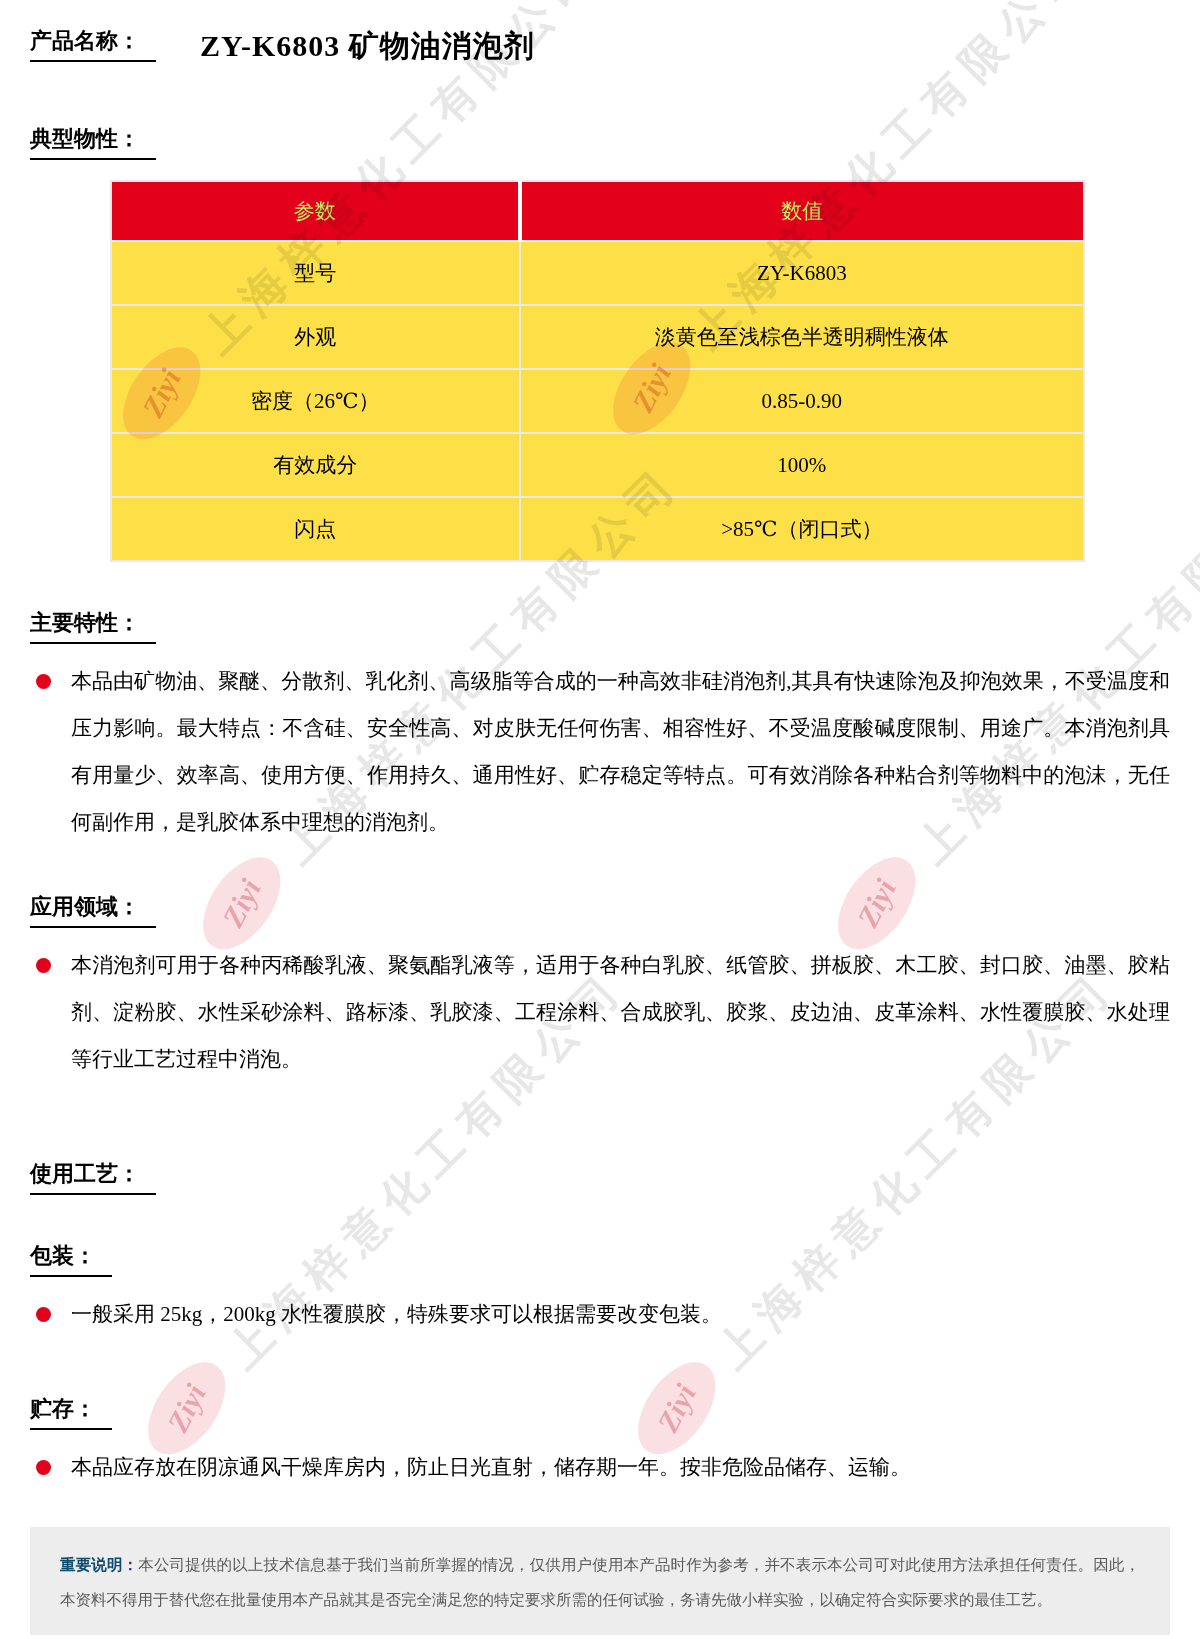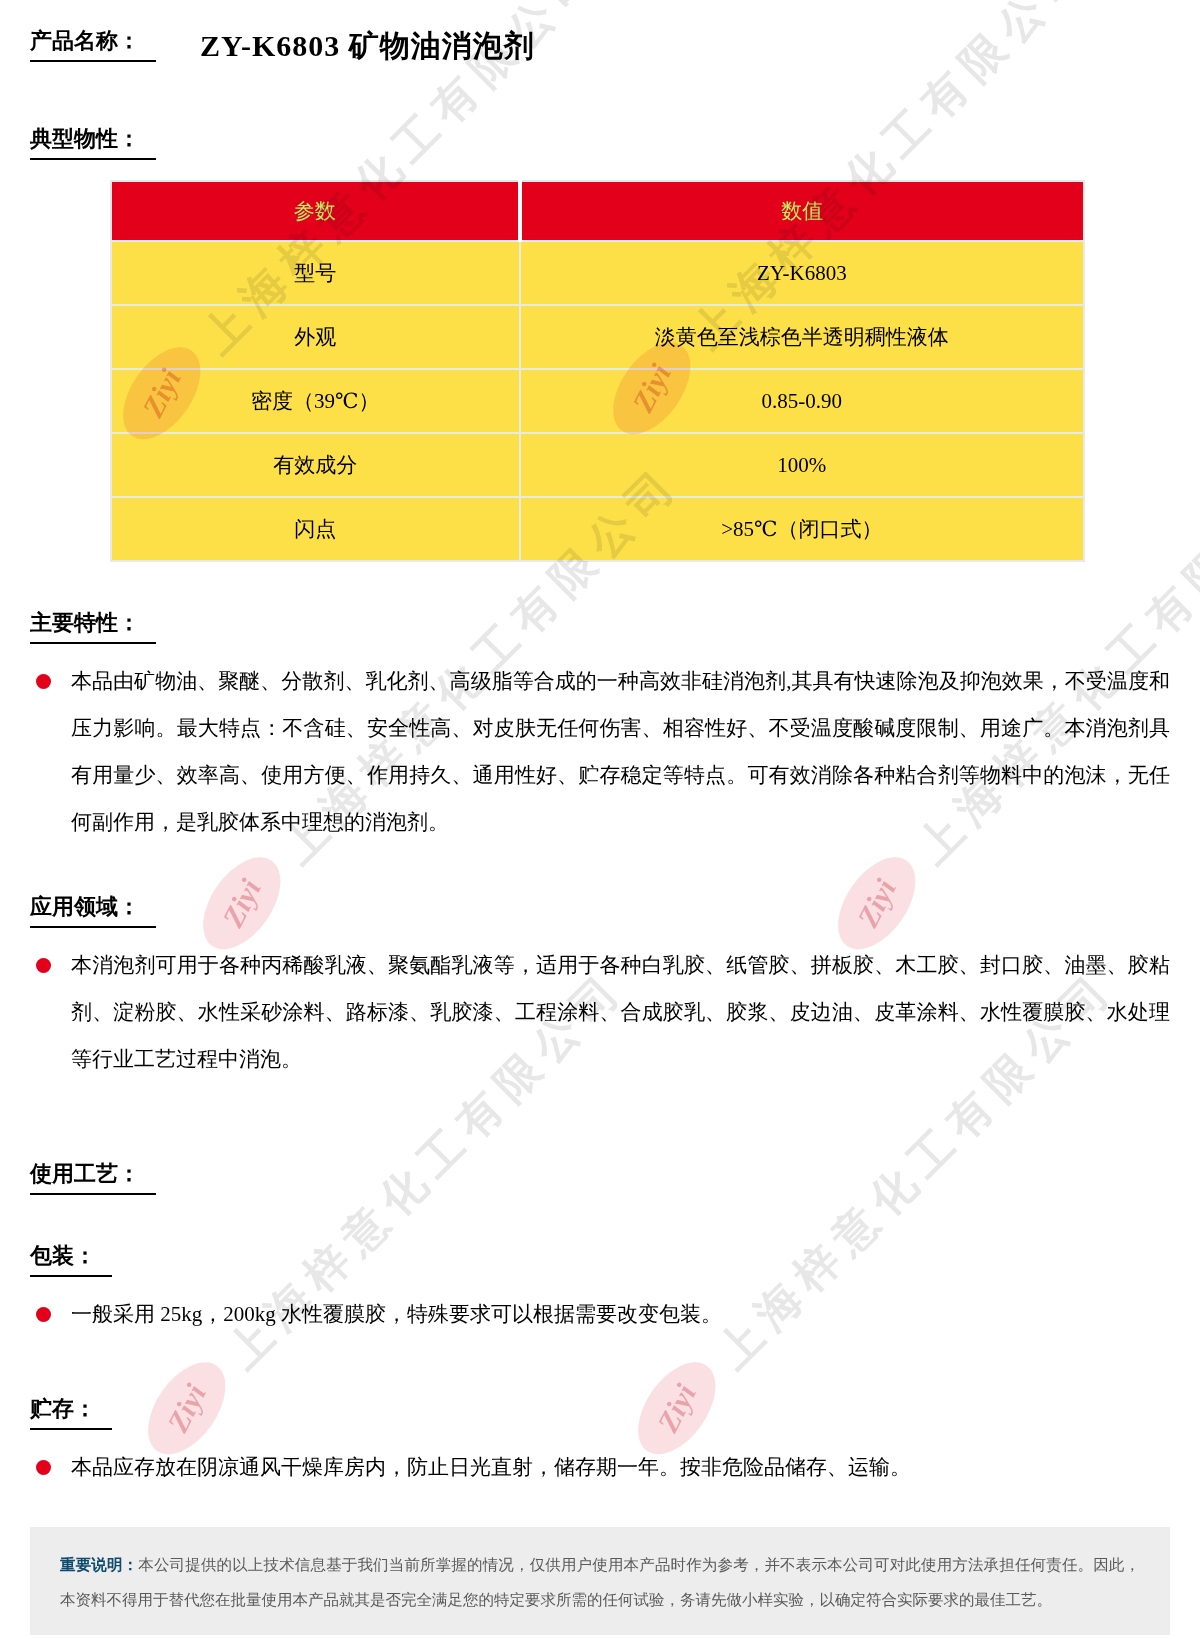--- a/index.html
+++ b/index.html
@@ -132,21 +132,21 @@
     <tbody>
       <tr>
         <td>型号</td>
         <td>ZY-K6803</td>
       </tr>
       <tr>
         <td>外观</td>
         <td>淡黄色至浅棕色半透明稠性液体</td>
       </tr>
       <tr>
-        <td>密度（39℃）</td>
+        <td>密度（26℃）</td>
         <td>0.85-0.90</td>
       </tr>
       <tr>
         <td>有效成分</td>
         <td>100%</td>
       </tr>
       <tr>
         <td>闪点</td>
         <td>&gt;85℃（闭口式）</td>
       </tr>

